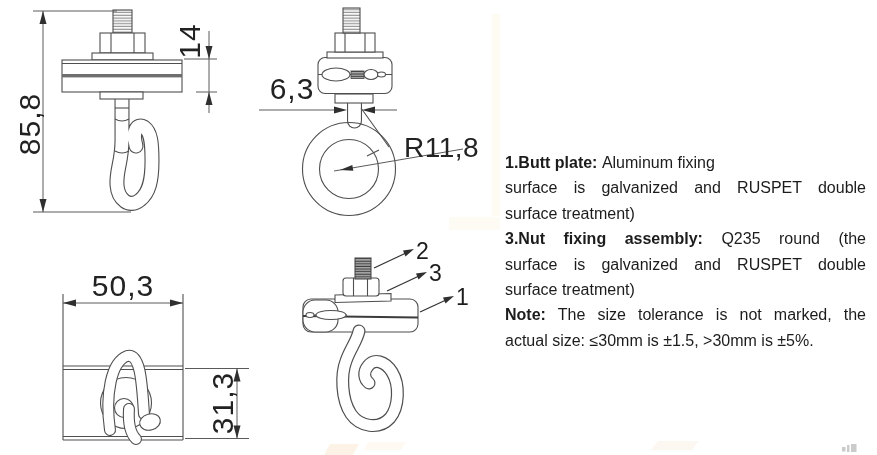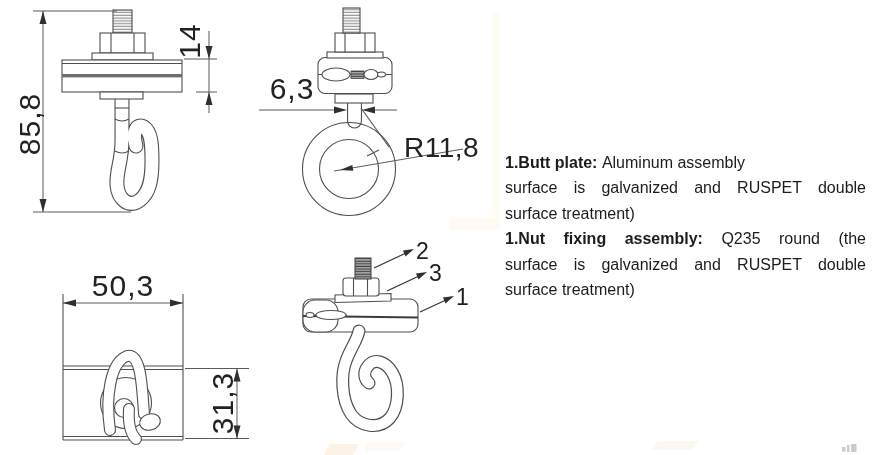--- a/index.html
+++ b/index.html
@@ -187,21 +187,23 @@
     <polygon class="arr" points="414,249 403,250.5 405.5,256.5"></polygon>
     <polygon class="arr" points="427,272 416,273.5 418.5,279.5"></polygon>
     <polygon class="arr" points="454,296 443,297.5 445.5,303.5"></polygon>
     <text class="callout" x="416" y="259">2</text>
     <text class="callout" x="429" y="281">3</text>
     <text class="callout" x="456" y="305">1</text>
   </g>
 </svg>
 
 <div class="spec">
-      <div class="spec-line"><span class="b">1.Butt plate: </span> <span> Aluminum assembly</span> </div>
+      <div class="spec-line"><span class="b">1.Butt plate: </span> <span> Aluminum fixing</span> </div>
       <div class="spec-line just"><span>surface is galvanized and RUSPET double</span> </div>
       <div class="spec-line"><span>surface treatment)</span> </div>
-      <div class="spec-line just"><span class="b">1.Nut fixing assembly: </span> <span>Q235 round (the</span> </div>
+      <div class="spec-line just"><span class="b">3.Nut fixing assembly: </span> <span>Q235 round (the</span> </div>
       <div class="spec-line just"><span>surface is galvanized and RUSPET double</span> </div>
       <div class="spec-line"><span>surface treatment)</span> </div>
+      <div class="spec-line just"><span class="b">Note:</span> <span>The size tolerance is not marked, the</span> </div>
+      <div class="spec-line"><span>actual size: ≤30mm is ±1.5, &gt;30mm is ±5%.</span> </div>
     </div>
 
 </div>
 
 </body></html>

